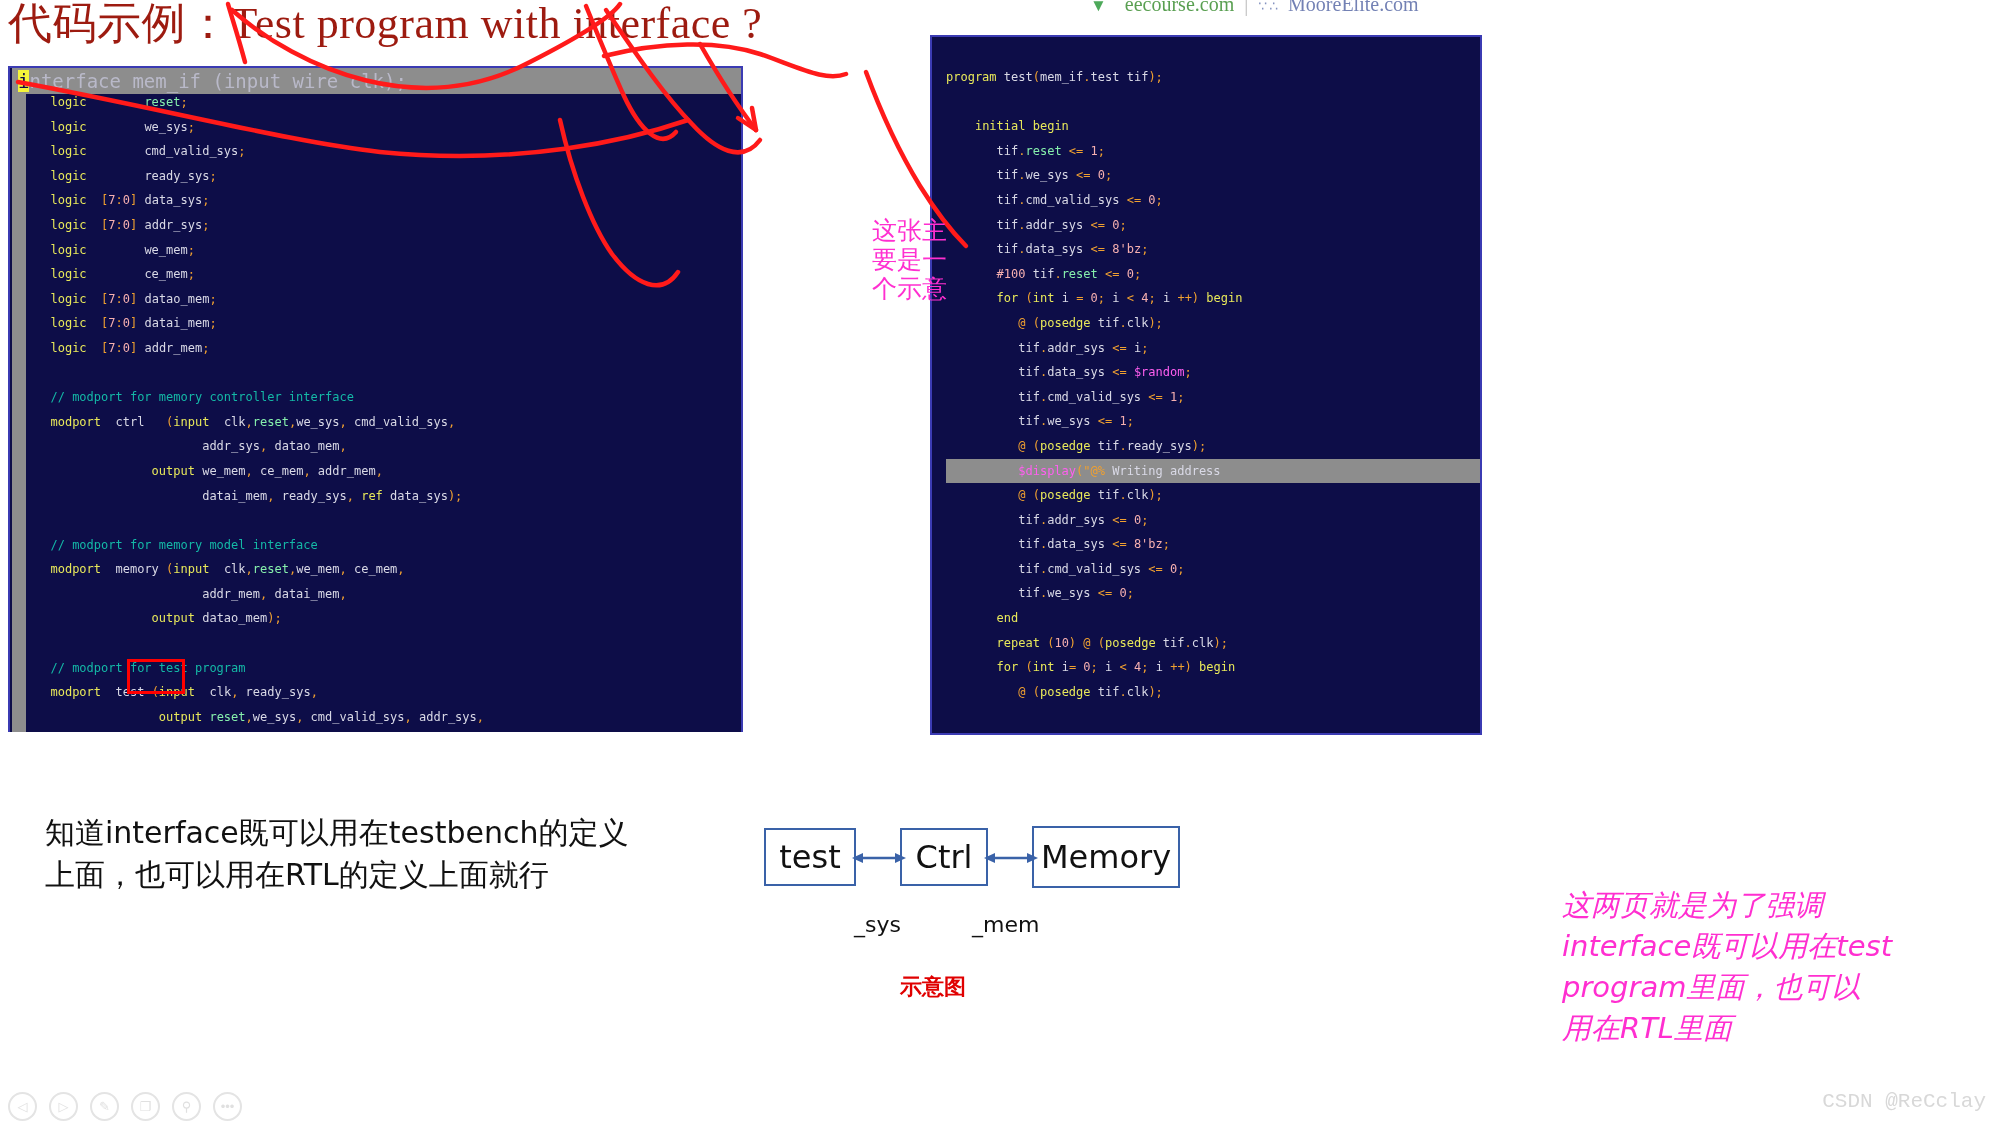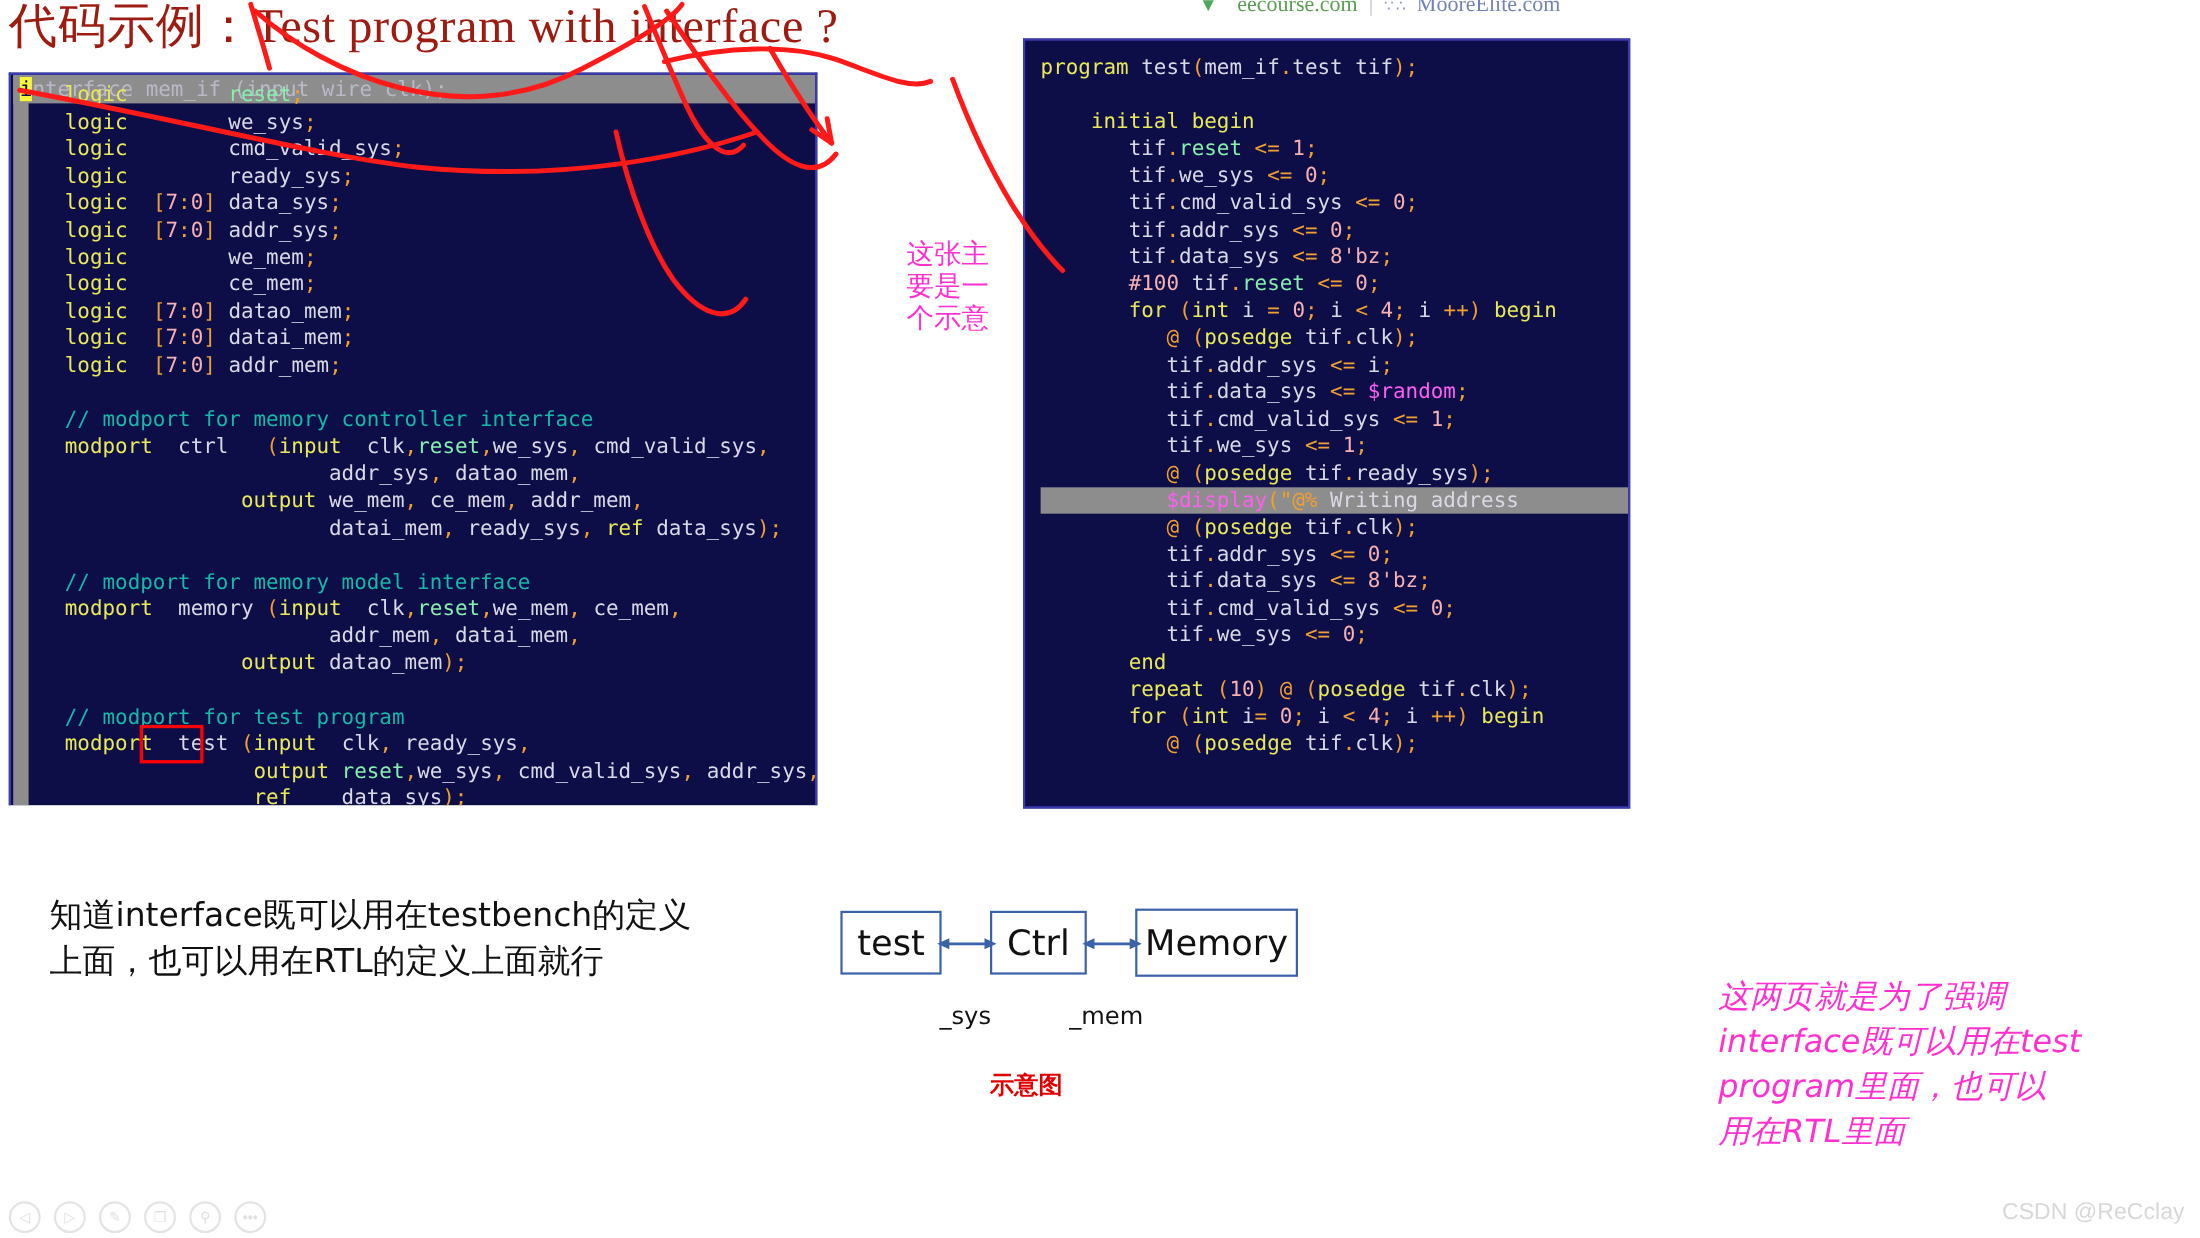--- a/index.html
+++ b/index.html
@@ -74,24 +74,25 @@
   .gutter {
     position: absolute;
     left: 2px;
     top: 0;
     bottom: 0;
     width: 14px;
     background: #8d8d8d;
   }
   .code-lines {
     position: relative;
-    font-size: 19px;
+    font-size: 12px;
     line-height: 24.6px;
     white-space: pre;
     color: #d9d9e6;
+    margin-top: 16px;
   }
   #code-panel-left .code-lines { padding: 6px 0 0 26px; }
   #code-panel-right .code-lines { padding: 12px 0 0 14px; }
 
   
   #left-header-line {
     position: absolute;
     left: 2px;
     top: 0;
     right: 0;
@@ -149,21 +150,21 @@
   }
 
   
   .magenta-note {
     position: absolute;
     color: #ff2fd0;
     font-family: "DejaVu Sans", sans-serif;
     white-space: pre;
   }
   #note-center {
-    left: 824px;
+    left: 872px;
     top: 216px;
     font-size: 25px;
     line-height: 29px;
   }
   #note-bottom-right {
     left: 1562px;
     top: 885px;
     font-size: 29px;
     line-height: 41px;
     font-style: italic;
@@ -245,21 +246,21 @@
     background: transparent;
   }
 
   
   #csdn-watermark {
     position: absolute;
     right: 14px;
     top: 1090px;
     font-size: 21px;
     color: #d8d8d8;
-    font-family: Liberation Sans, sans-serif;
+    font-family: Liberation Mono, monospace;
     white-space: nowrap;
     text-align: center;
   }
 </style>
 </head>
 <body>
 
 <div id="slide-title">代码示例：Test program with interface ?</div>
 
 <div id="top-watermark">

